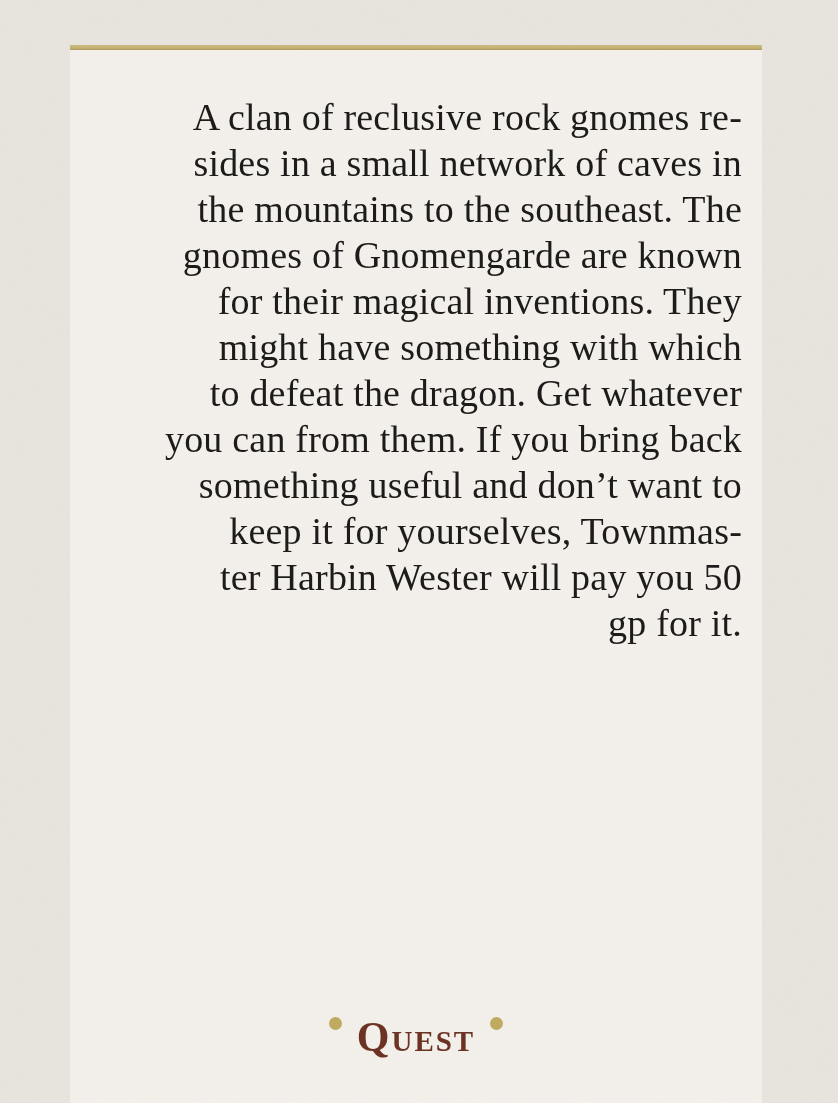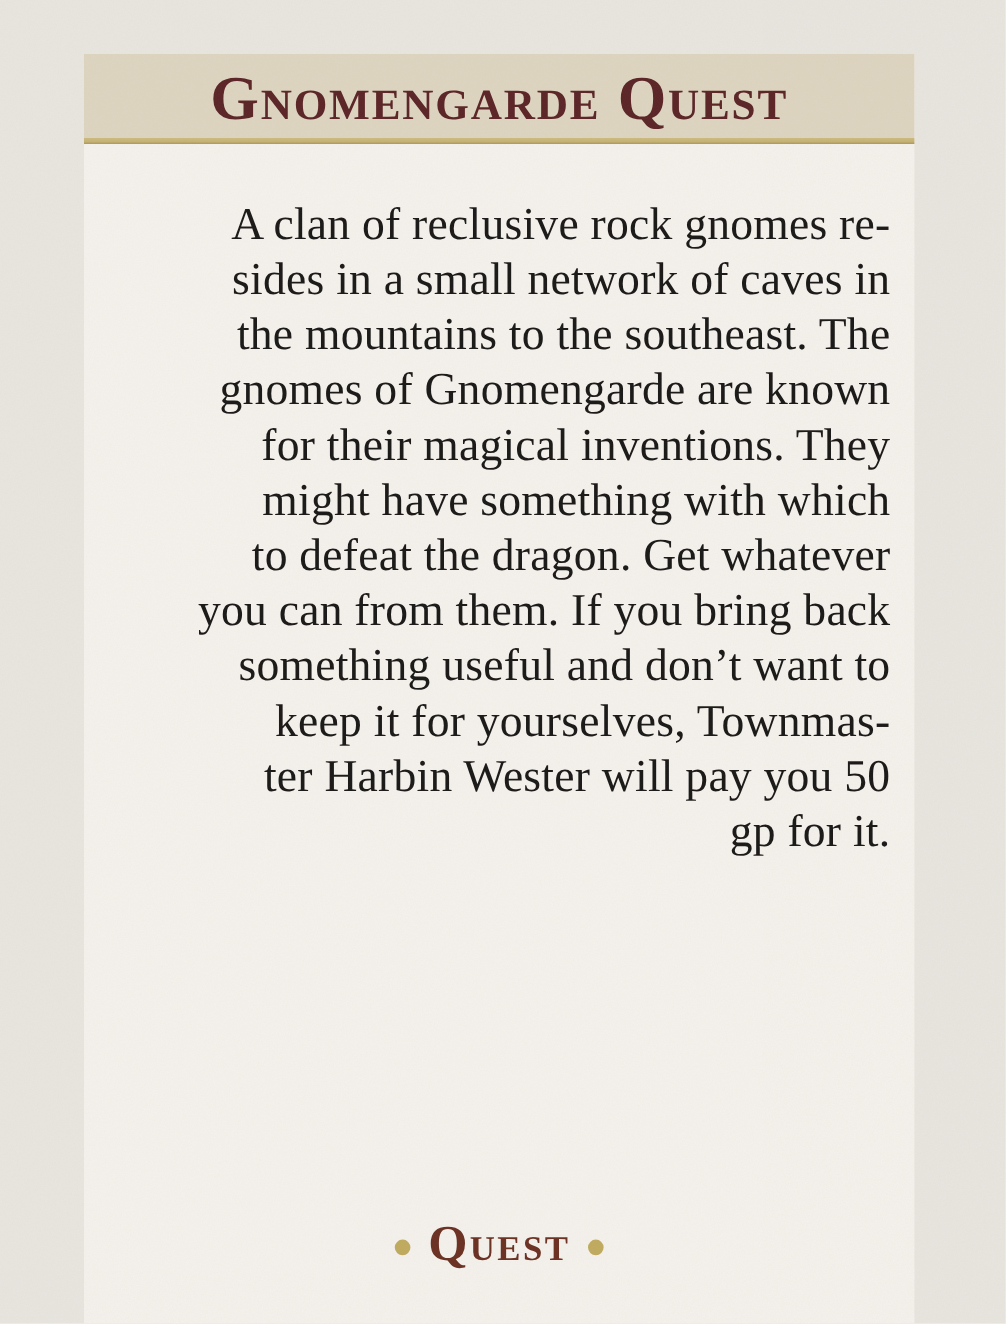--- a/index.html
+++ b/index.html
@@ -65,21 +65,21 @@
     white-space: pre;
     letter-spacing: 0.2px;
     text-align: right;
   }
   .footer {
     position: absolute;
     left: 0;
     right: 0;
     top: 968px;
     display: flex;
-    align-items: center;
+    align-items: flex-start;
     justify-content: center;
     gap: 15px;
   }
   .footer-label {
     font-family: "Liberation Serif", serif;
     font-variant: small-caps;
     font-weight: bold;
     font-size: 42px;
     letter-spacing: 2px;
     color: var(--footer-text, #6b3022);
@@ -90,23 +90,20 @@
     height: 13px;
     border-radius: 50%;
     background: var(--dot-color, #c0ab5e);
     margin-top: 4px;
   }
 </style>
 </head>
 <body>
 
 <div class="card">
-  <header class="band">
-    <h1>Gnomengarde Quest</h1>
-  </header>
   <div class="gold-rule"></div>
   <div class="body-text">A clan of reclusive rock gnomes re-
 sides in a small network of caves in
 the mountains to the southeast. The
 gnomes of Gnomengarde are known
 for their magical inventions. They
 might have something with which
 to defeat the dragon. Get whatever
 you can from them. If you bring back
 something useful and don’t want to

